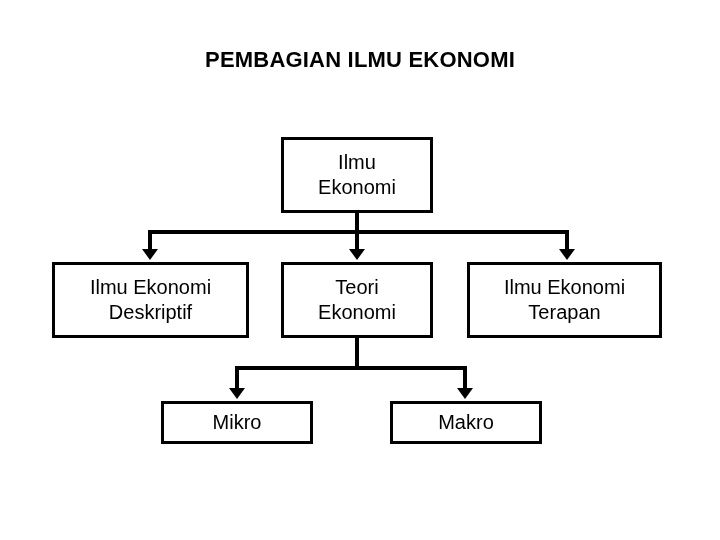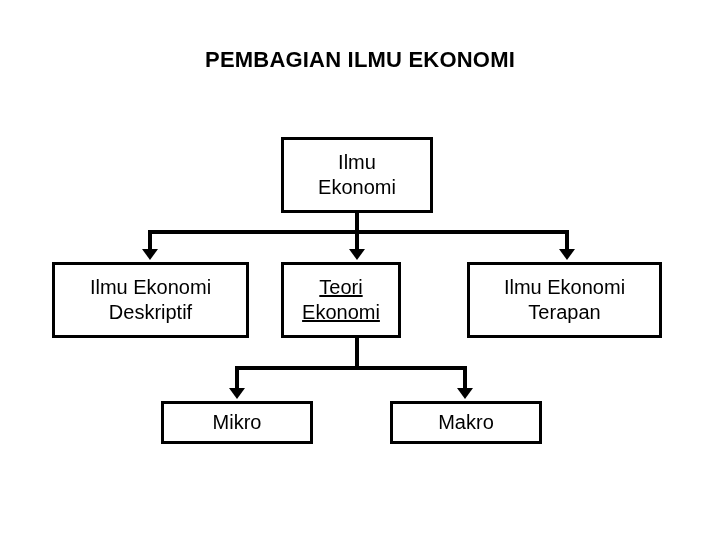--- a/index.html
+++ b/index.html
@@ -46,21 +46,21 @@
     color: #000000;
     padding: 0 4px;
   }
   .node-text {
     display: block;
     white-space: pre-line;
   }
   
   #node-root      { left: 281px; top: 137px; width: 152px; height: 76px; }
   #node-deskriptif{ left: 52px;  top: 262px; width: 197px; height: 76px; }
-  #node-teori     { left: 281px; top: 262px; width: 120px; height: 76px; text-decoration: underline; }
+  #node-teori     { left: 281px; top: 262px; width: 152px; height: 76px; }
   #node-terapan   { left: 467px; top: 262px; width: 195px; height: 76px; }
   #node-mikro     { left: 161px; top: 401px; width: 152px; height: 43px; }
   #node-makro     { left: 390px; top: 401px; width: 152px; height: 43px; }
 
   
   .vline {
     position: absolute;
     width: 4px;
     background: #000000;
   }

